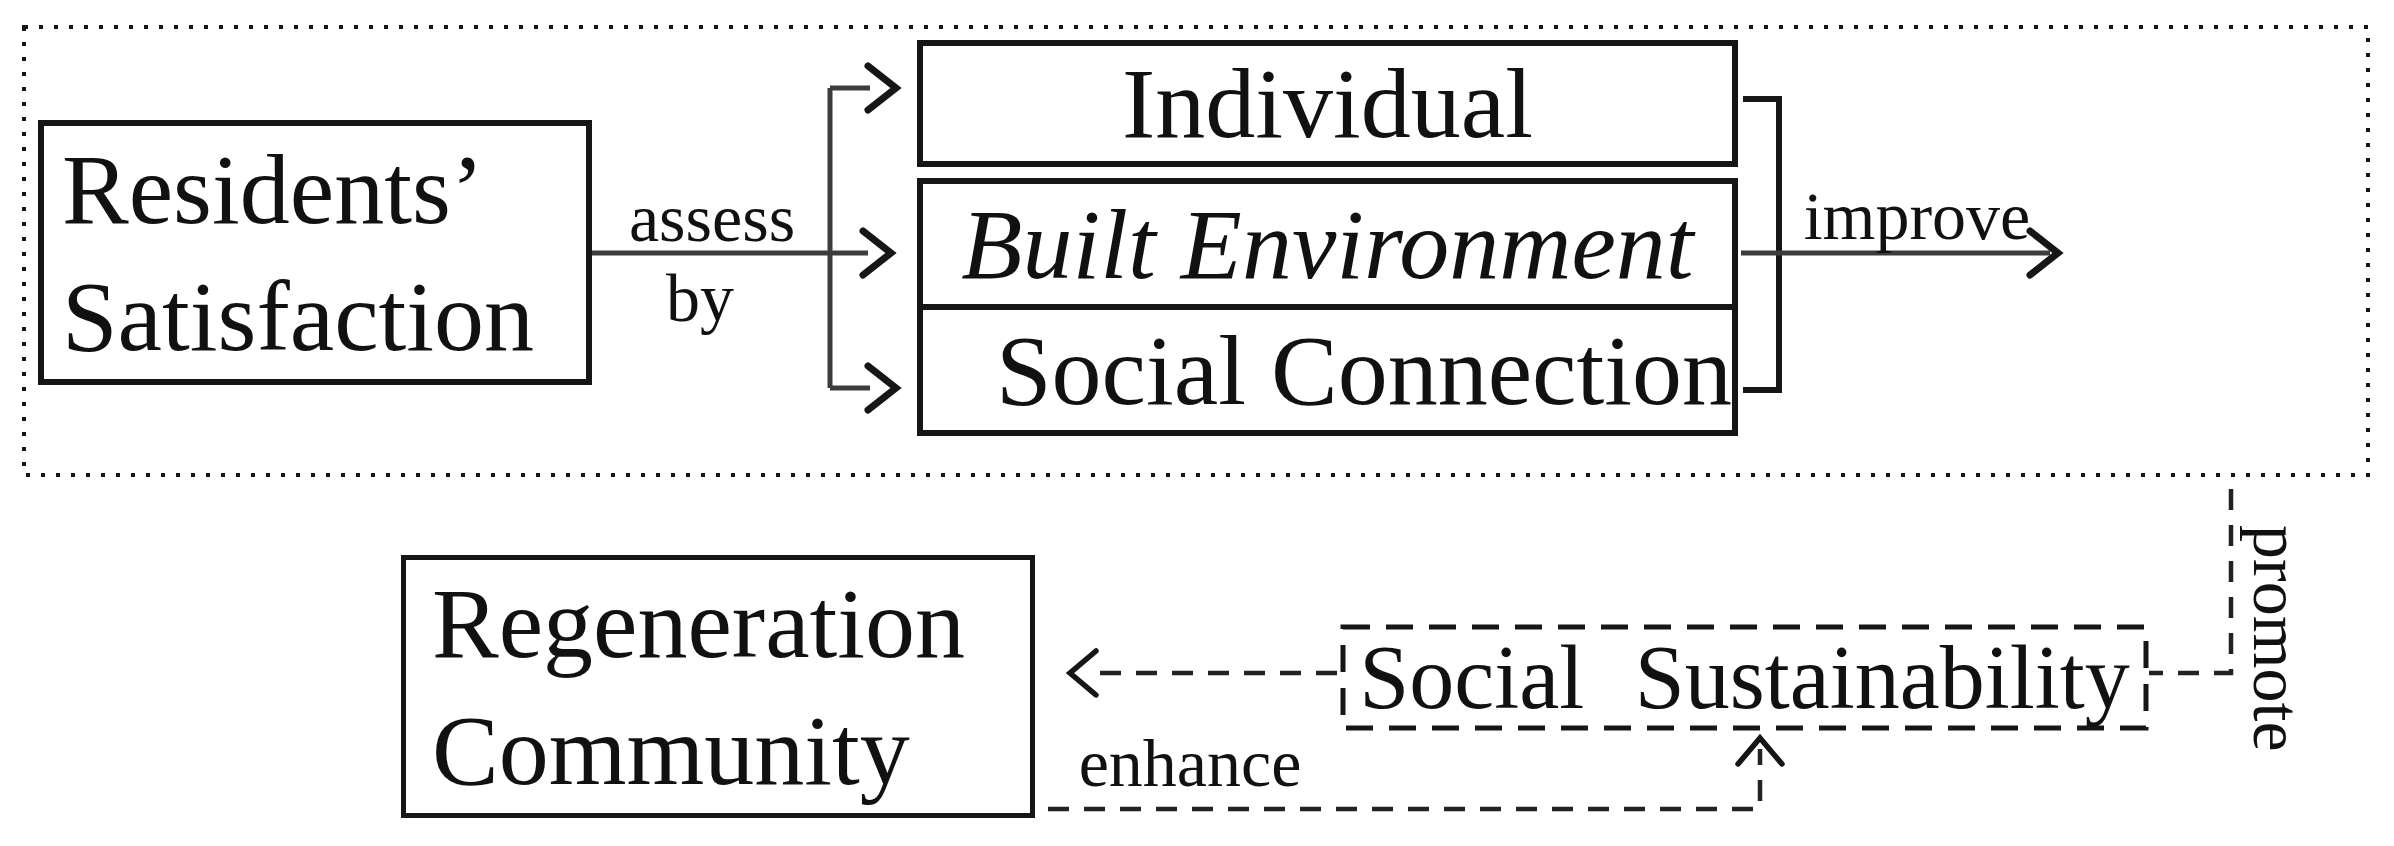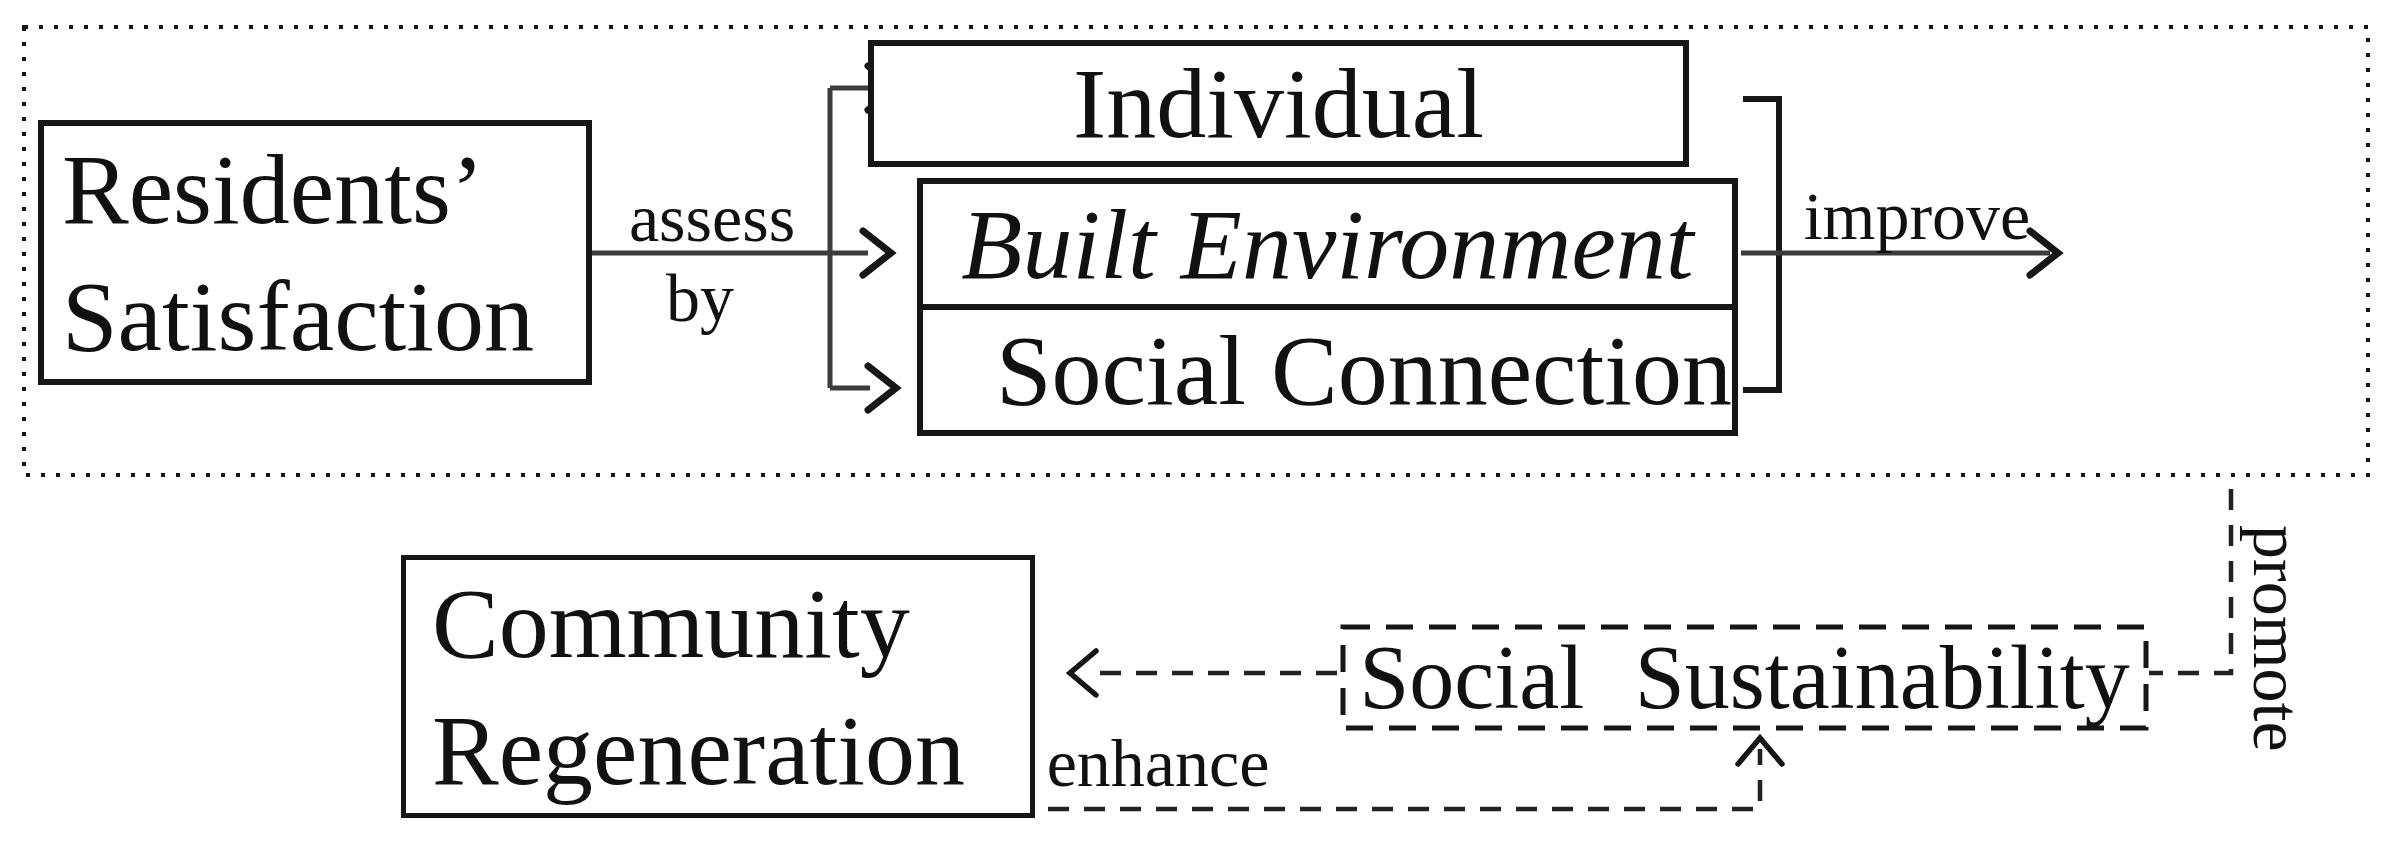--- a/index.html
+++ b/index.html
@@ -18,33 +18,33 @@
   .solid-thin{border:5px solid #161616;}
   .noborder{border:none;background:transparent;}
   .center{align-items:center;text-align:center;}
   .left{align-items:flex-start;text-align:left;}
   .lbl{
     position:absolute;font-size:68px;line-height:1.05;text-align:center;
     white-space:nowrap;background:transparent;
   }
   .big{font-size:100px;line-height:1.27;}
   .residents-box{left:38px;top:120px;width:554px;height:265px;padding-left:18px;}
-  .individual-box{left:868px;top:40px;width:821px;height:127px;}
+  .individual-box{left:917px;top:40px;width:821px;height:127px;}
   .built-box{left:917px;top:178px;width:821px;height:132px;font-style:italic;}
   .socialc-box{left:917px;top:304px;width:821px;height:132px;align-items:flex-end;}
   .qol-box{left:2068px;top:168px;width:269px;height:165px;font-size:130px;line-height:1;}
   .community-box{left:401px;top:555px;width:634px;height:263px;padding-left:26px;}
   .ss-box{
     left:1343px;top:627px;width:803px;height:101px;
     font-size:90px;line-height:1;word-spacing:28px;
   }
   .assess-l1{left:562px;top:183px;width:300px;}
   .assess-l2{left:550px;top:263px;width:300px;}
   .improve-l{left:1767px;top:181px;width:300px;}
-  .enhance-l{left:1008px;top:728px;width:300px;}
+  .enhance-l{left:1040px;top:728px;width:300px;}
   .promote-l{
     left:2240px;top:492px;width:72px;height:292px;
     writing-mode:vertical-rl;text-orientation:mixed;
     display:flex;align-items:center;justify-content:center;
   }
 </style>
 </head>
 <body>
 
 <div class="stage">
@@ -93,22 +93,22 @@
     <span>Built Environment</span>
   </div>
   <div class="box solid center big socialc-box">
     <span>Social Connection</span>
   </div>
 
   <div class="lbl improve-l">improve</div>
 
 
   <div class="box solid-thin left big community-box">
+    <span>Regeneration</span>
     <span>Community</span>
-    <span>Regeneration</span>
   </div>
 
   <div class="box noborder center ss-box">
     <span>Social Sustainability</span>
   </div>
 
   <div class="lbl enhance-l">enhance</div>
 
   <div class="lbl promote-l">promote</div>
 

